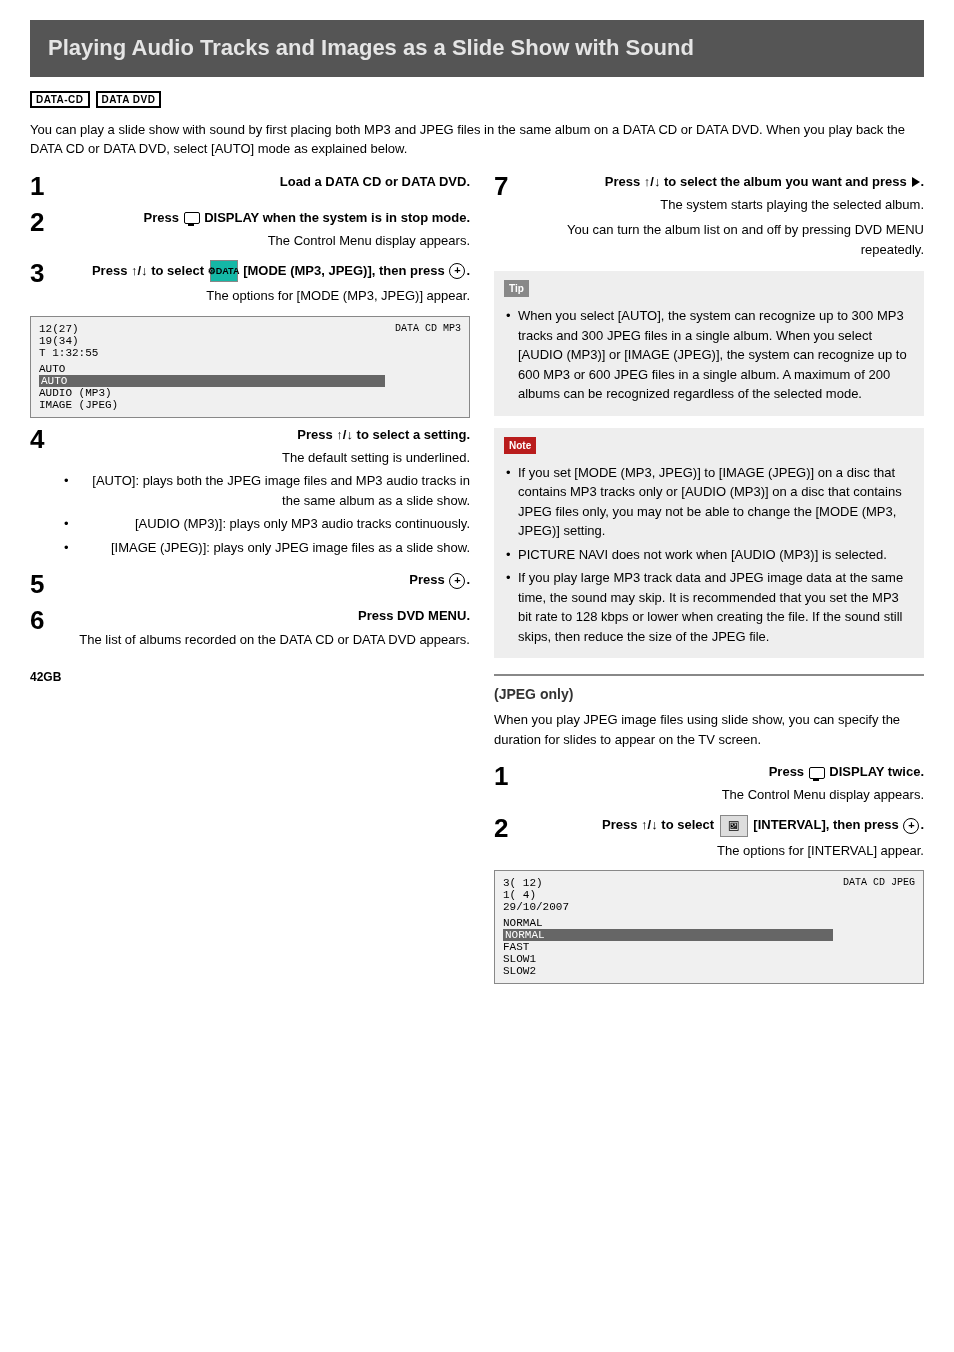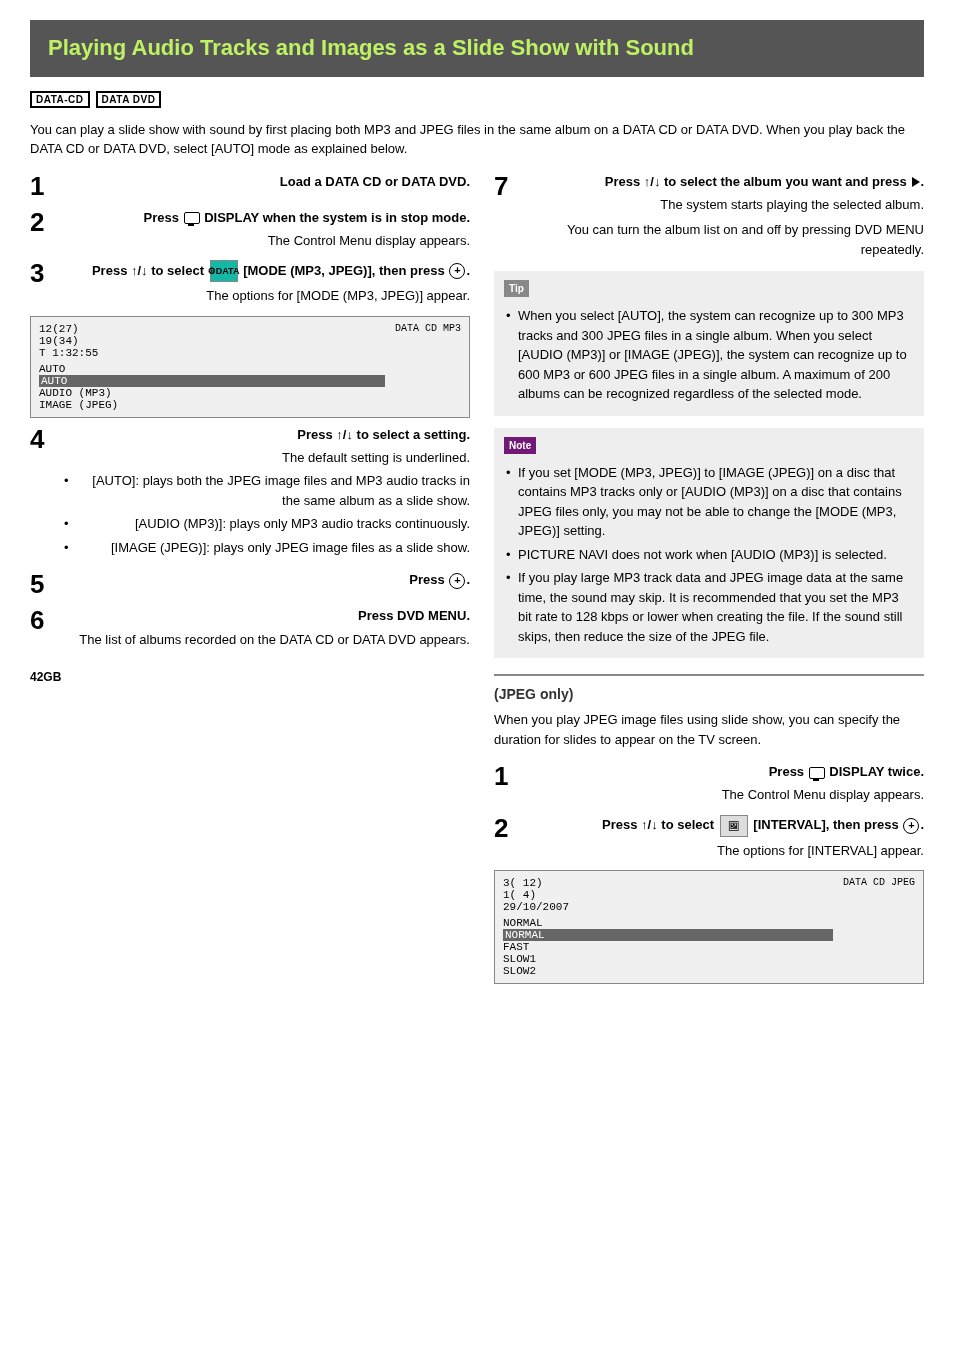--- a/index.html
+++ b/index.html
@@ -8,21 +8,21 @@
       font-family: Arial, Helvetica, sans-serif;
       font-size: 13px;
       color: #000;
       width: 954px;
       min-height: 1352px;
       padding: 20px 30px;
     }
 
     .page-title {
       background: #555;
-      color: #bef264;
+      color: #e5e5e5;
       font-size: 22px;
       font-weight: bold;
       padding: 14px 18px;
       margin-bottom: 14px;
       line-height: 1.3;
     }
 
     .badges {
       display: flex;
       gap: 6px;
@@ -226,21 +226,21 @@
 
     .note-box {
       background: #eee;
       padding: 8px 10px;
       margin: 10px 0;
       font-size: 12px;
       line-height: 1.5;
     }
 
     .note-label {
-      background: #701a75;
+      background: #b91c1c;
       color: #fff;
       font-size: 10px;
       font-weight: bold;
       padding: 1px 5px;
       display: inline-block;
       margin-bottom: 5px;
     }
 
     .section-divider {
       border-top: 2px solid #888;

